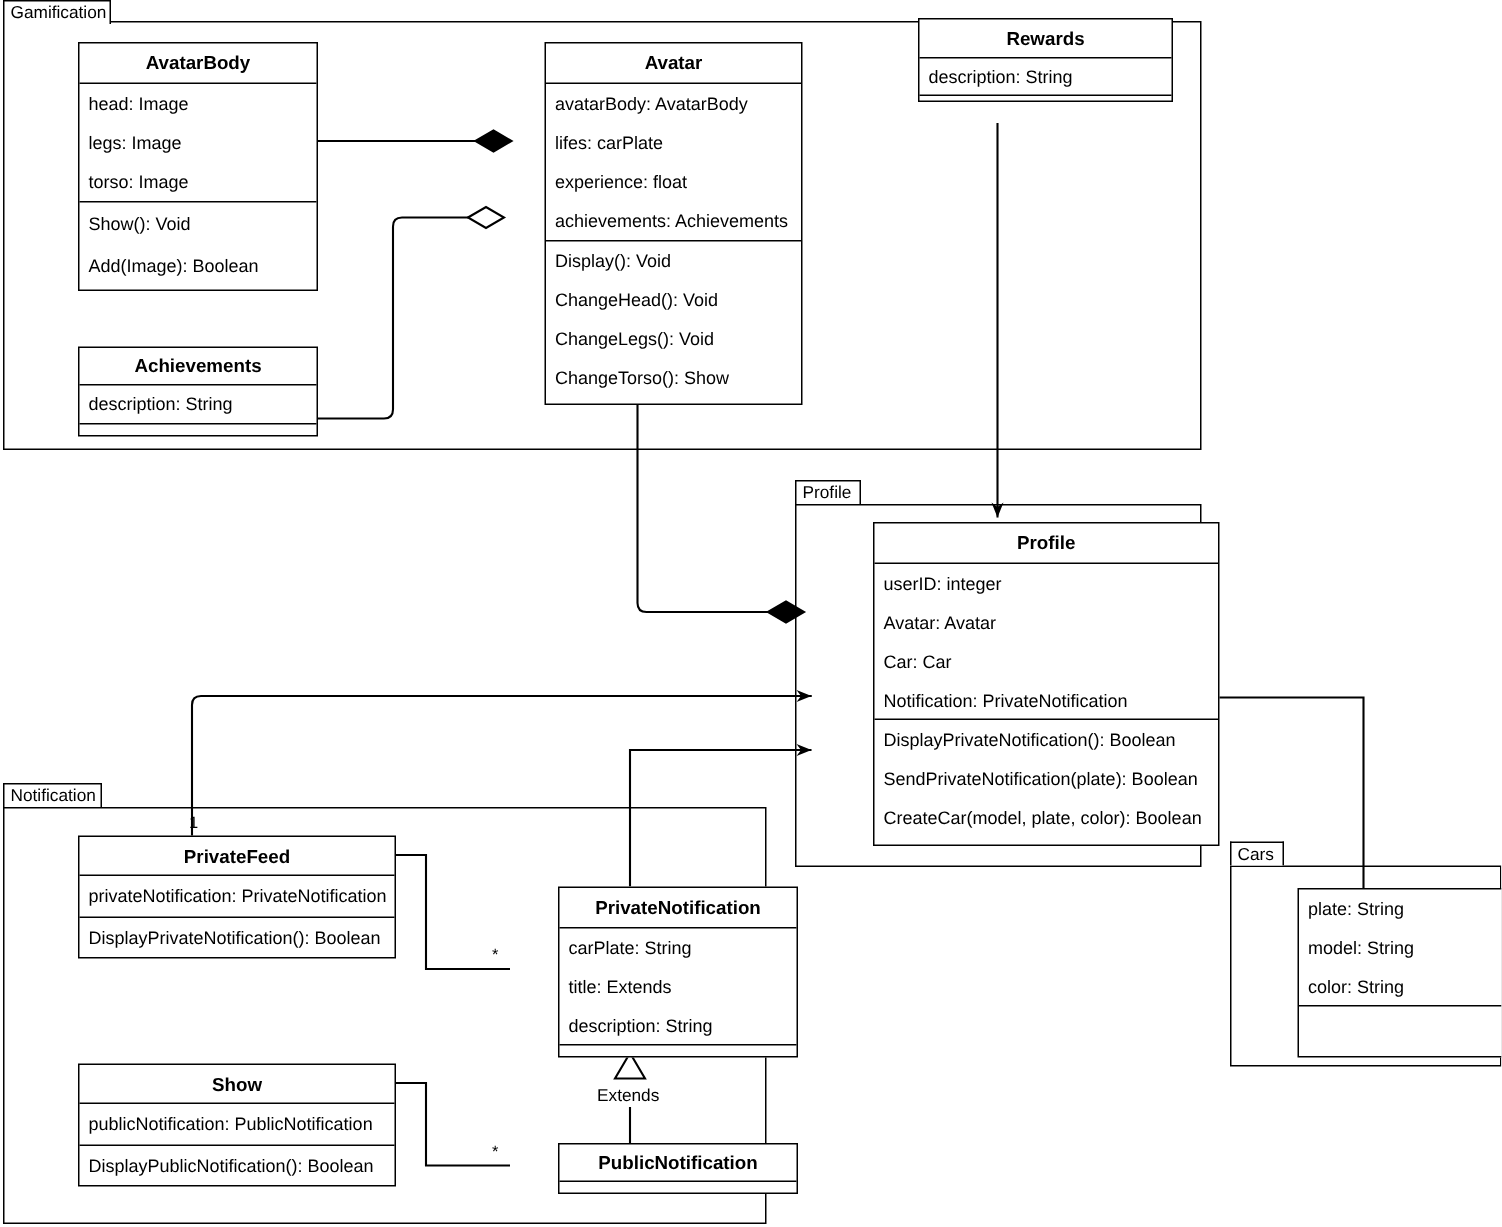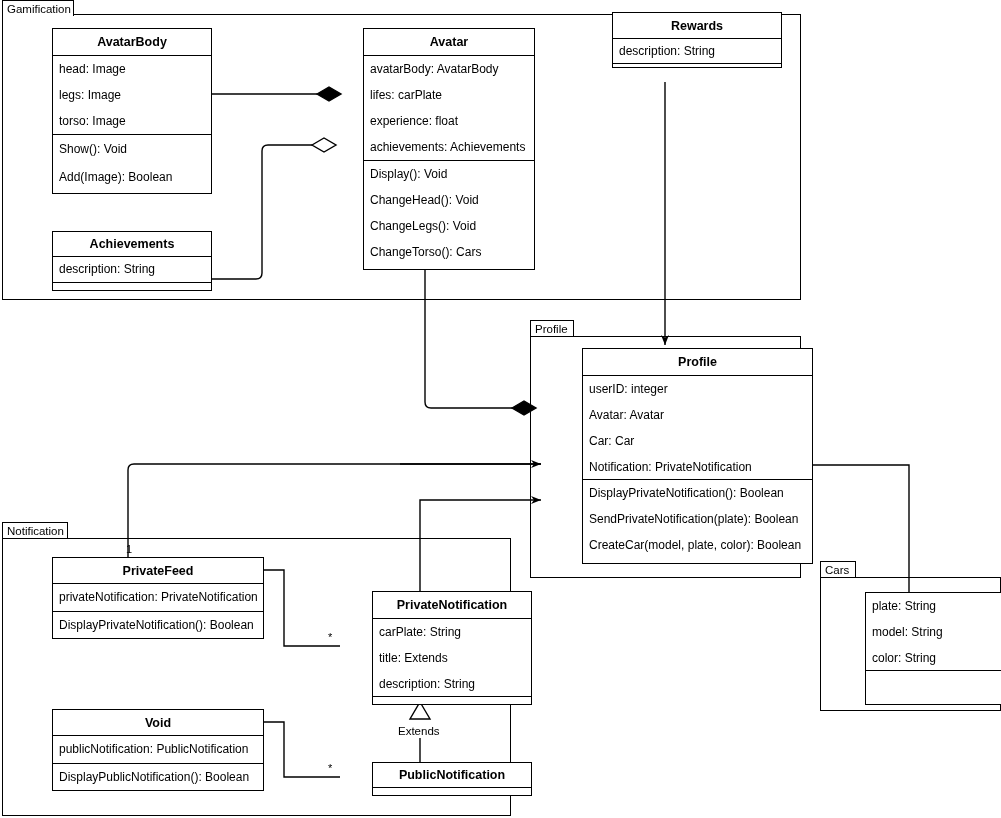--- a/index.html
+++ b/index.html
@@ -202,21 +202,21 @@
     <div class="uml-compartment" style="height:105px;">
       <div class="uml-row" style="height:26px;">avatarBody: AvatarBody</div>
       <div class="uml-row" style="height:26px;">lifes: carPlate</div>
       <div class="uml-row" style="height:26px;">experience: float</div>
       <div class="uml-row" style="height:26px;">achievements: Achievements</div>
     </div>
     <div class="uml-compartment" style="height:108px;">
       <div class="uml-row" style="height:26px;">Display(): Void</div>
       <div class="uml-row" style="height:26px;">ChangeHead(): Void</div>
       <div class="uml-row" style="height:26px;">ChangeLegs(): Void</div>
-      <div class="uml-row" style="height:26px;">ChangeTorso(): Cars</div>
+      <div class="uml-row" style="height:26px;">ChangeTorso(): Show</div>
     </div>
   </div>
 
   <div class="umlclass" style="left:580px; top:12px; width:170px; height:56px;">
     <div class="uml-title" style="height:26px;">Rewards</div>
     <div class="uml-compartment" style="height:25px;">
       <div class="uml-row" style="height:23px;">description: String</div>
     </div>
     <div class="uml-compartment uml-empty"></div>
   </div>
@@ -240,21 +240,21 @@
     <div class="uml-title" style="height:26px;">PrivateFeed</div>
     <div class="uml-compartment" style="height:28px;">
       <div class="uml-row" style="height:26px;">privateNotification: PrivateNotification</div>
     </div>
     <div class="uml-compartment" style="height:28px;">
       <div class="uml-row" style="height:26px;">DisplayPrivateNotification(): Boolean</div>
     </div>
   </div>
 
   <div class="umlclass" style="left:20px; top:709px; width:212px; height:82px;">
-    <div class="uml-title" style="height:26px;">Void</div>
+    <div class="uml-title" style="height:26px;">Show</div>
     <div class="uml-compartment" style="height:28px;">
       <div class="uml-row" style="height:26px;">publicNotification: PublicNotification</div>
     </div>
     <div class="uml-compartment" style="height:28px;">
       <div class="uml-row" style="height:26px;">DisplayPublicNotification(): Boolean</div>
     </div>
   </div>
 
   <div class="umlclass" style="left:340px; top:591px; width:160px; height:114px;">
     <div class="uml-title" style="height:27px;">PrivateNotification</div>

